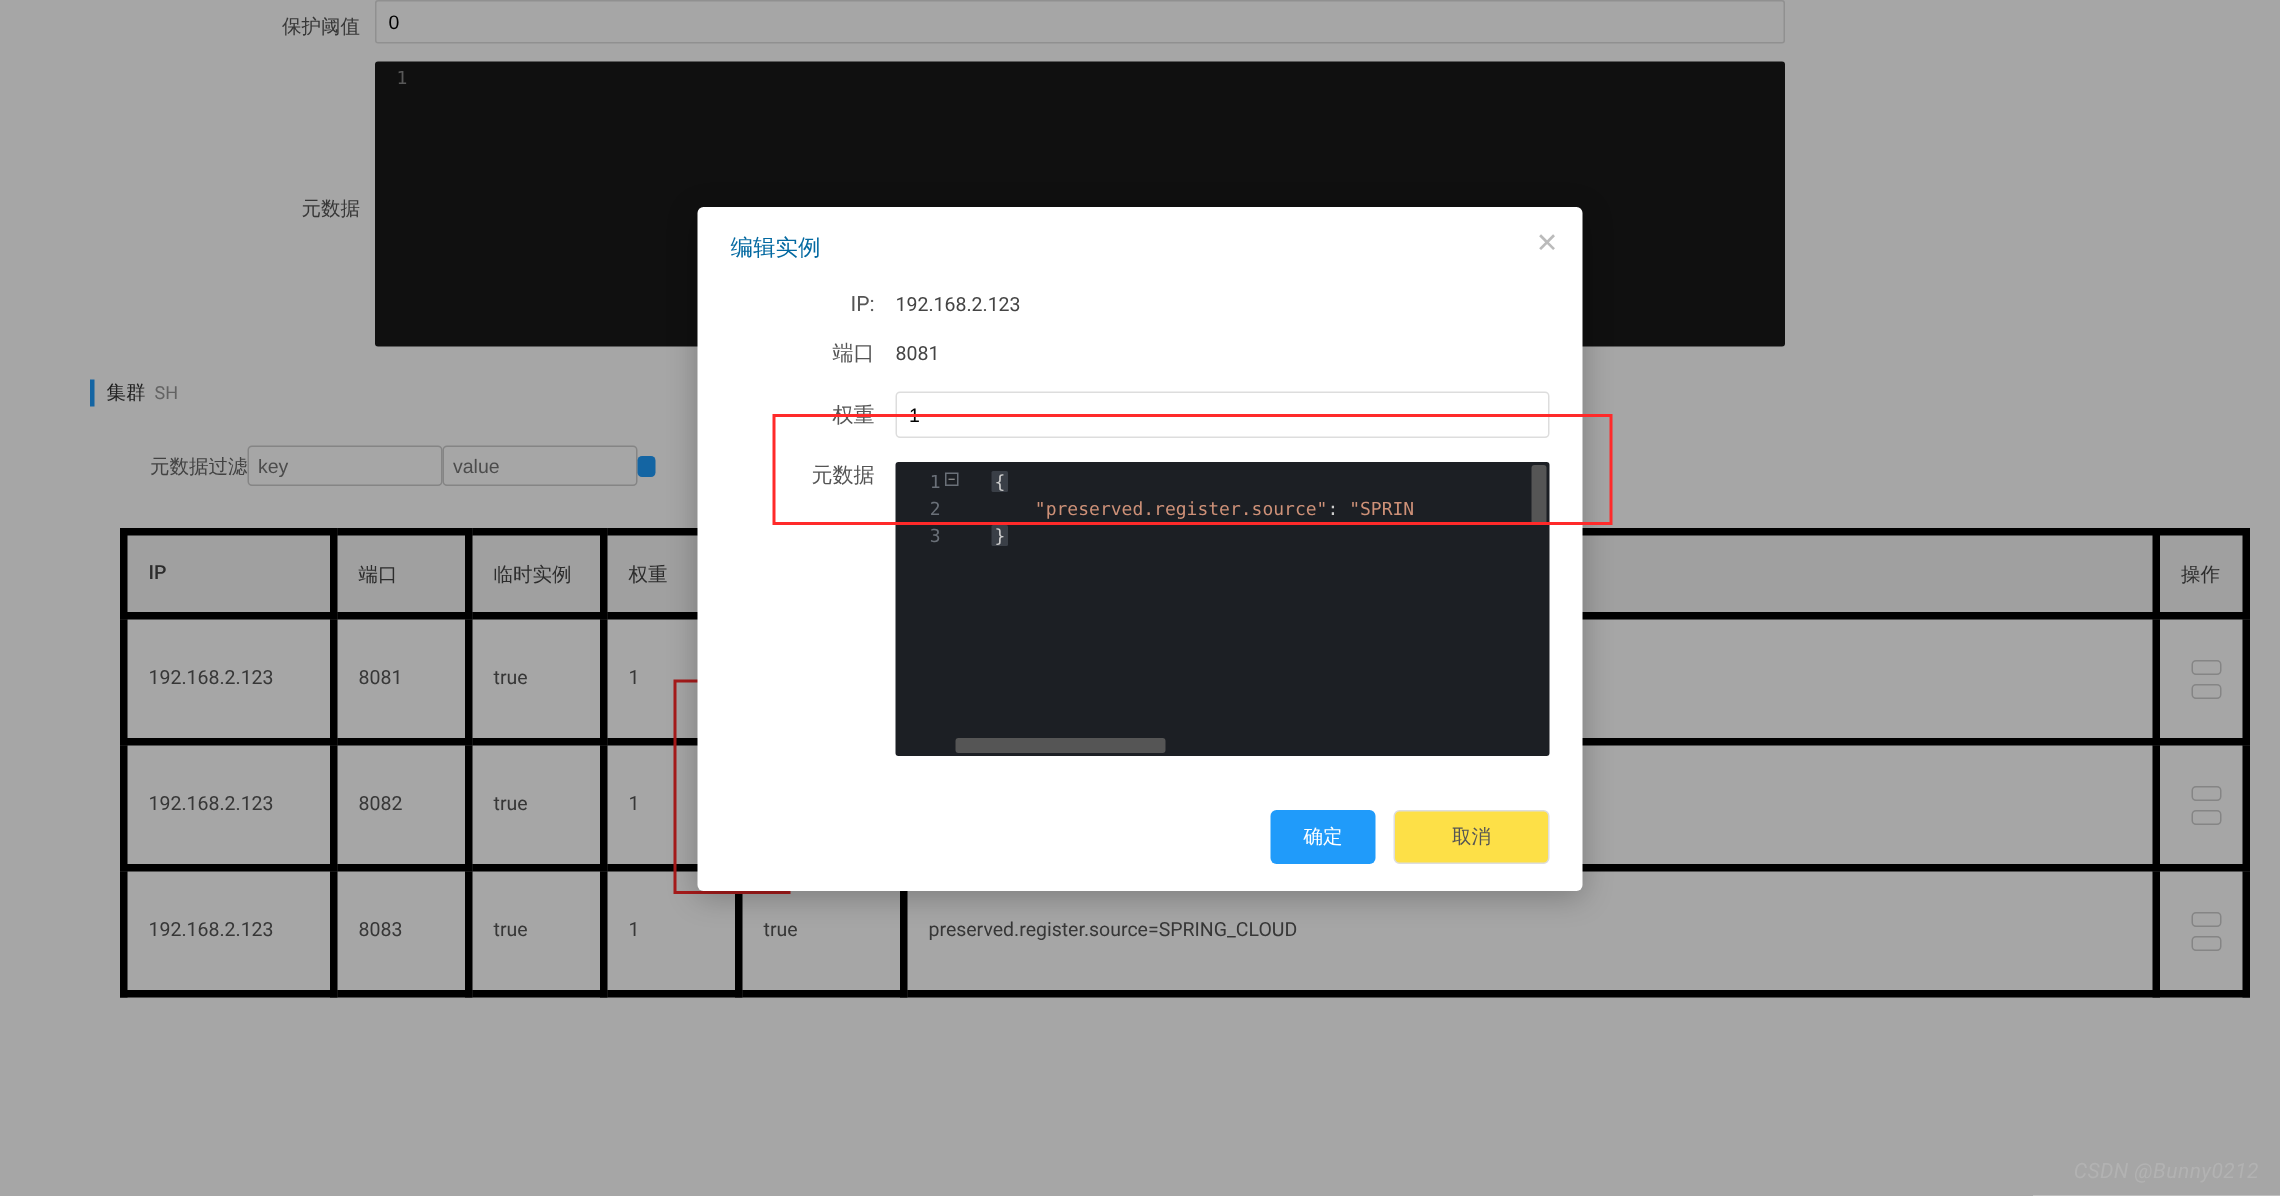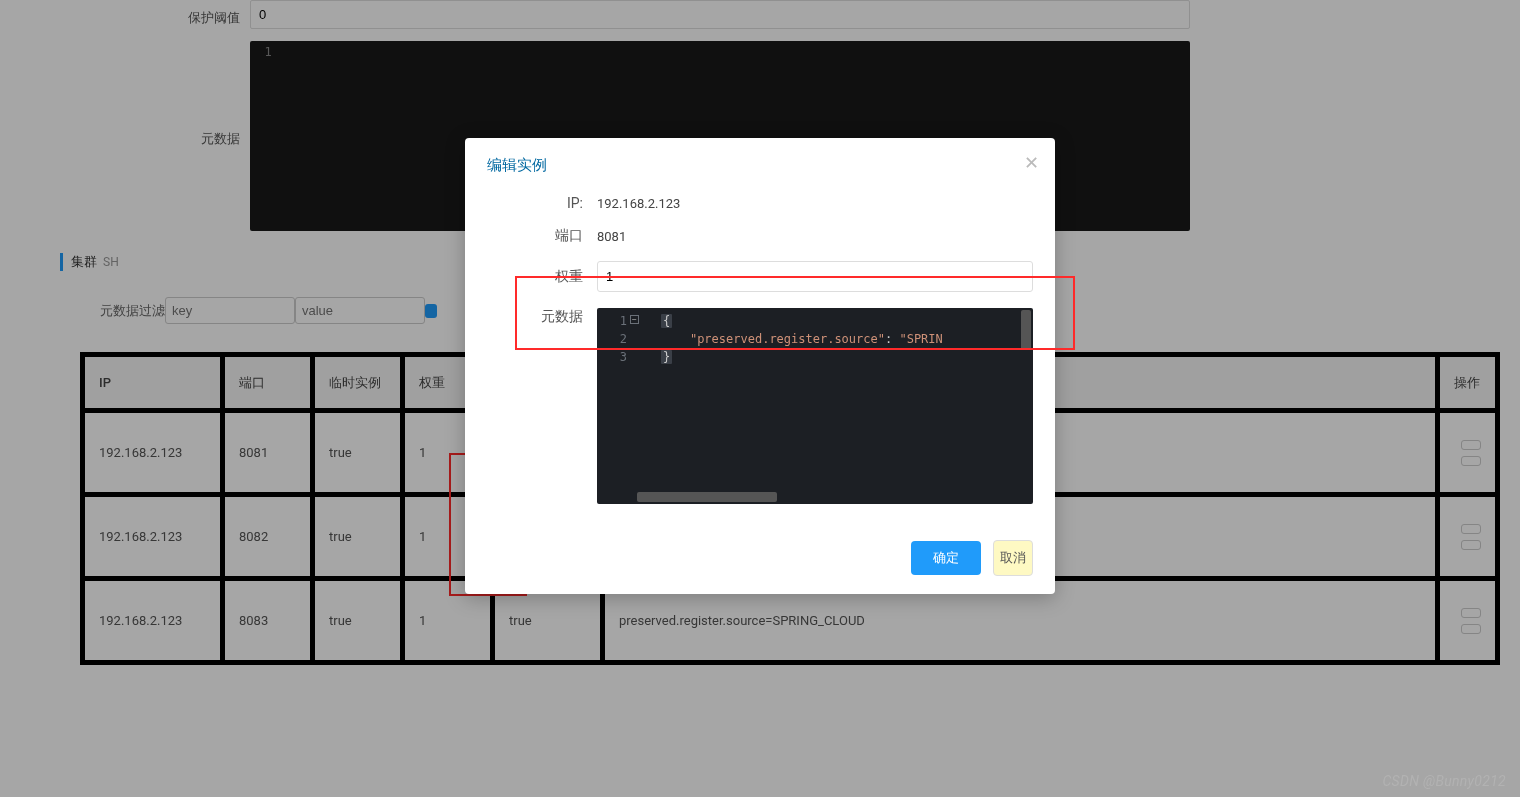--- a/index.html
+++ b/index.html
@@ -53,23 +53,23 @@
     .me-row { display: flex; height: 18px; line-height: 18px; }
     .me-gut { width: 40px; color: #6a7078; text-align: right; padding-right: 10px; position: relative; }
     .fold { position: absolute; right: -2px; top: 3px; width: 9px; height: 9px; border: 1px solid #6a7078; font-size: 8px; line-height: 7px; text-align: center; color: #aaa; }
     .me-txt { color: #ccc; padding-left: 24px; }
     .me-brace { background: #3a3f47; padding: 0 2px; border-radius: 1px; }
     .me-key { color: #ce9178; }
     .me-val2 { color: #ce9178; }
     .modal-scroll-v { position: absolute; right: 2px; top: 2px; width: 10px; height: 40px; background: #555; border-radius: 2px; }
     .modal-scroll-h { position: absolute; left: 40px; bottom: 2px; width: 140px; height: 10px; background: #555; border-radius: 2px; }
 
-    .modal-footer { display: flex; justify-content: flex-end; gap: 12px; padding: 20px 22px 0; align-items: center; }
+    .modal-footer { display: flex; justify-content: flex-end; gap: 12px; padding: 20px 22px 0; }
     .btn-primary { background: #209bfa; color: #fff; border: none; padding: 8px 22px; border-radius: 4px; font-size: 13px; cursor: pointer; }
-    .btn-default { background: #fef9c3; color: #555; border: 1px solid #ddd; padding: 8px 6px; border-radius: 4px; font-size: 13px; cursor: pointer; }
+    .btn-default { background: #fde047; color: #555; border: 1px solid #ddd; padding: 8px 38px; border-radius: 4px; font-size: 13px; cursor: pointer; }
 
     .watermark { position: absolute; right: 14px; bottom: 8px; color: rgba(180,180,180,0.85); font-size: 14px; z-index: 30; font-style: italic; letter-spacing: 0.3px; }
   </style>
 </head>
 <body>
 
 <div class="page">
 
   <div class="form-row">
     <div class="form-label">保护阈值</div>

